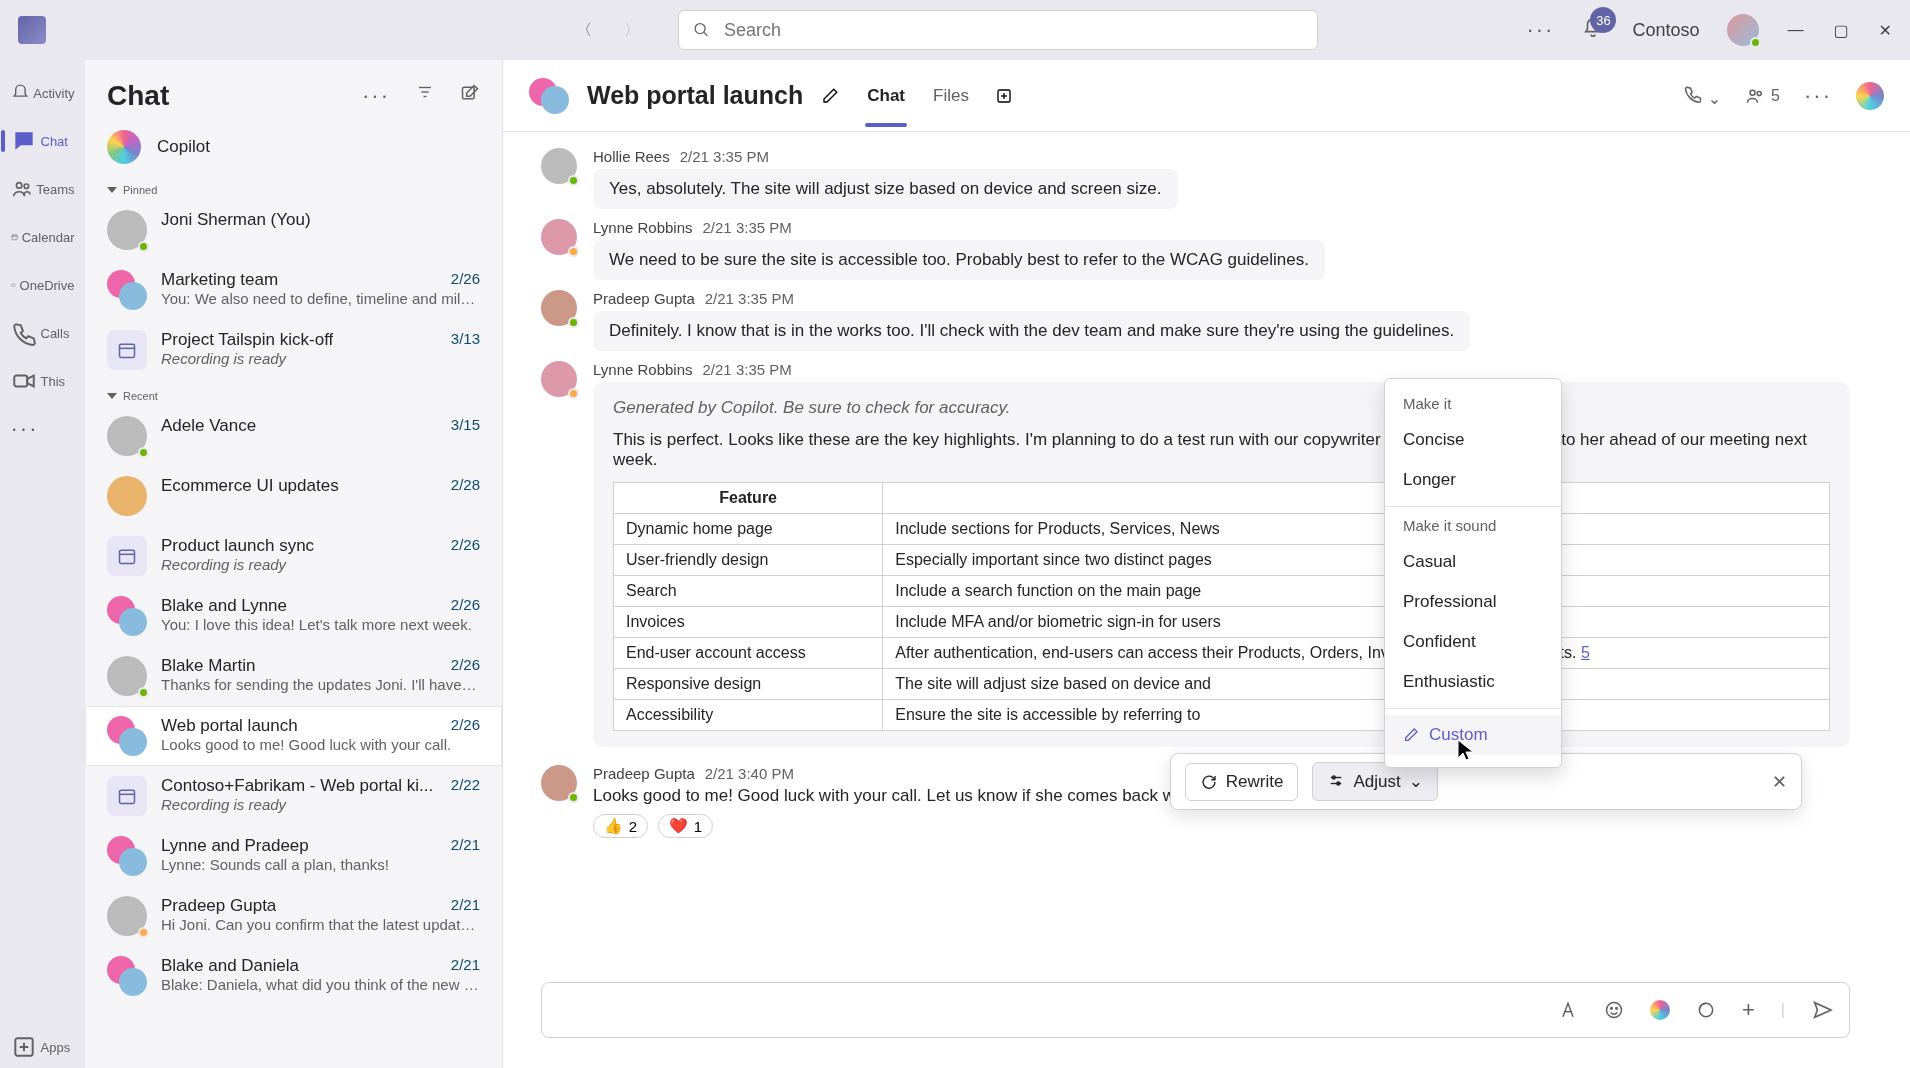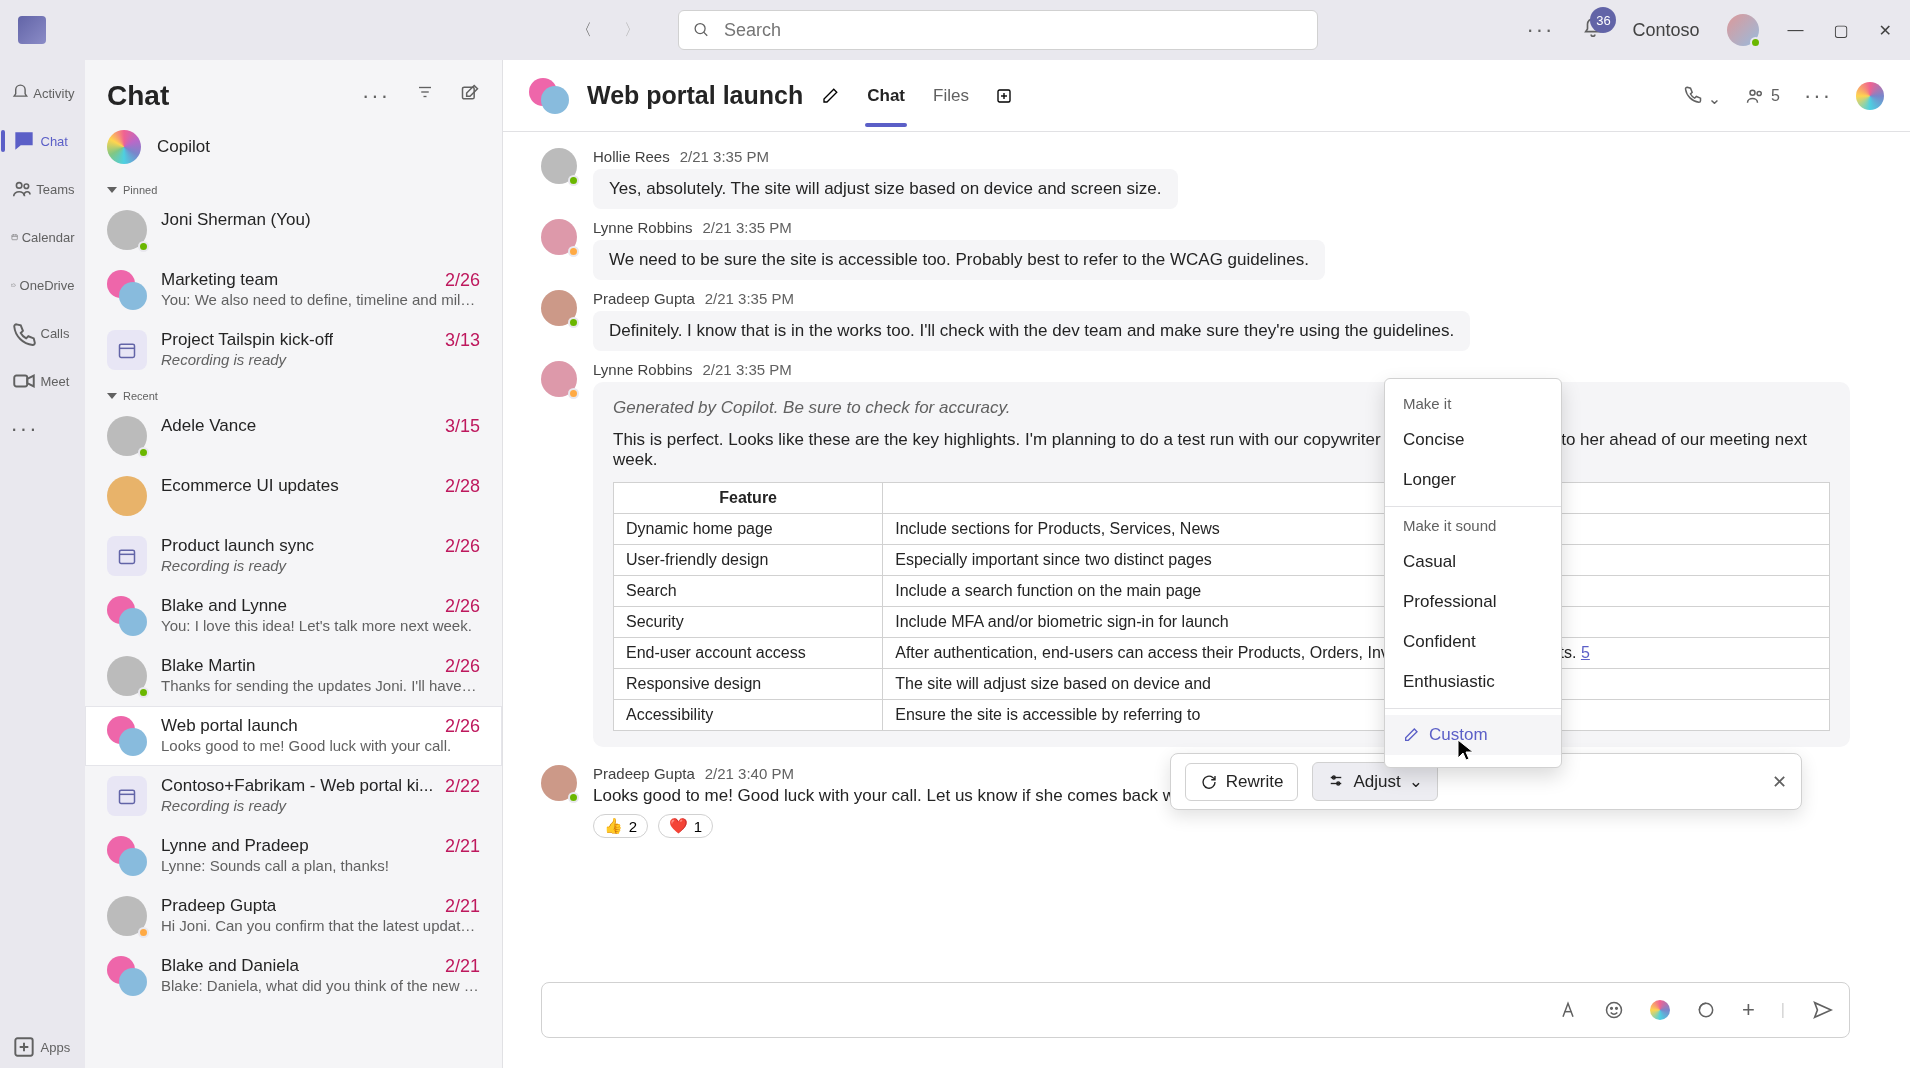--- a/index.html
+++ b/index.html
@@ -45,21 +45,21 @@
   .av { width:40px;height:40px;border-radius:50%; background:#bbb; position:relative; flex:0 0 40px;}
   .av.pair { background:transparent;}
   .av.pair .a1,.av.pair .a2 { width:28px;height:28px;border-radius:50%; position:absolute;}
   .av.pair .a1{top:0;left:0;background:#e6a;}
   .av.pair .a2{bottom:0;right:0;background:#8bd;}
   .av.square { border-radius:8px; background:#e8e6f5; display:flex;align-items:center;justify-content:center;color:#6264a7;}
   .presence-away { background:#ffaa44; }
   .item-main { flex:1; min-width:0;}
   .item-top { display:flex; justify-content:space-between; gap:8px;}
   .item-title { font-size:17px; color:#242424; white-space:nowrap; overflow:hidden; text-overflow:ellipsis;}
-  .item-date { font-size:18px; color:#be185d;}
+  .item-date { font-size:15px; color:#0c4a6e;}
   .item-sub { font-size:15px; color:#616161; white-space:nowrap; overflow:hidden; text-overflow:ellipsis;}
   .item-sub.ital { font-style:italic;}
 
   
   .mainpane { flex:1; display:flex; flex-direction:column; min-height:0; background:#fff;}
   .convhead { height:72px; display:flex; align-items:center; padding:0 26px; gap:18px; border-bottom:1px solid #e1e1e4;}
   .convtitle { font-size:25px; font-weight:700; color:#242424;}
   .convtabs { display:flex; gap:24px; margin-left:8px;}
   .convtabs .tab { font-size:17px; color:#616161; padding:20px 2px; cursor:pointer; position:relative;}
   .convtabs .tab.active { color:#242424; font-weight:600;}
@@ -191,21 +191,21 @@
         <svg class="rail-ico ico" viewBox="0 0 24 24">
             <path d="M5 4l4 1 2 5-2 2a12 12 0 0 0 5 5l2-2 5 2 1 4a2 2 0 0 1-2 2A19 19 0 0 1 3 6a2 2 0 0 1 2-2Z"></path>
           </svg>
         <span class="lbl">Calls</span>
       </div>
       <div class="rail-item">
         <svg class="rail-ico ico" viewBox="0 0 24 24">
             <rect x="3" y="7" width="12" height="10" rx="2"></rect>
             <path d="M15 10l6-3v10l-6-3Z"></path>
           </svg>
-        <span class="lbl">Meet</span>
+        <span class="lbl">This</span>
       </div>
       <div class="rail-item">
           <span class="dot3">···</span>
         </div>
       <div class="gap"></div>
       <div class="rail-item">
         <svg class="rail-ico ico" viewBox="0 0 24 24">
             <rect x="4" y="4" width="16" height="16" rx="2"></rect>
             <line x1="12" y1="8" x2="12" y2="16"></line>
             <line x1="8" y1="12" x2="16" y2="12"></line>
@@ -500,22 +500,22 @@
                     </tr>
                 <tr>
                       <td>User-friendly design</td>
                       <td>Especially important since two distinct pages</td>
                     </tr>
                 <tr>
                       <td>Search</td>
                       <td>Include a search function on the main page</td>
                     </tr>
                 <tr>
-                      <td>Security</td>
-                      <td>Include MFA and/or biometric sign-in for launch</td>
+                      <td>Invoices</td>
+                      <td>Include MFA and/or biometric sign-in for users</td>
                     </tr>
                 <tr>
                       <td>End-user account access</td>
                       <td><span>After authentication, end-users can access their Products, Orders, Invoices, and Support tickets.</span> <a class="small">5</a></td>
                     </tr>
                 <tr>
                       <td>Responsive design</td>
                       <td>The site will adjust size based on device and</td>
                     </tr>
                 <tr>

